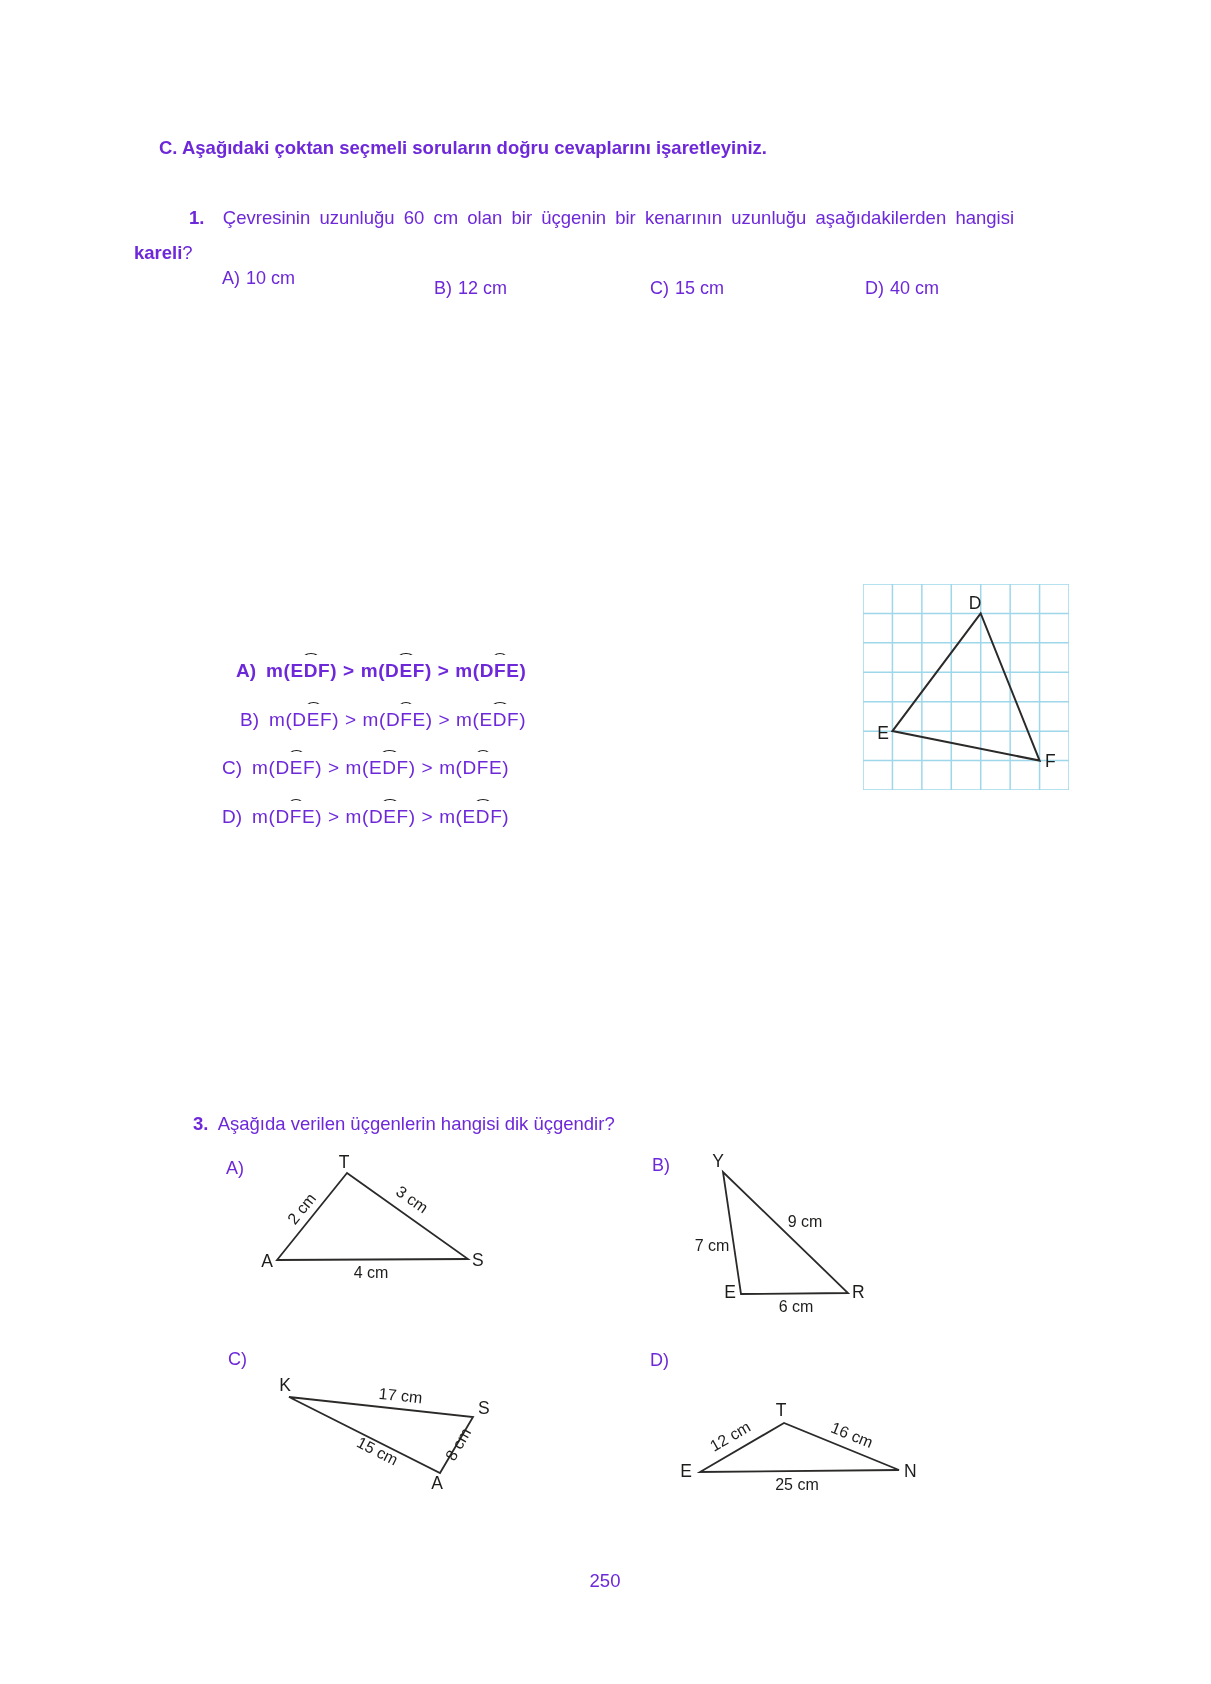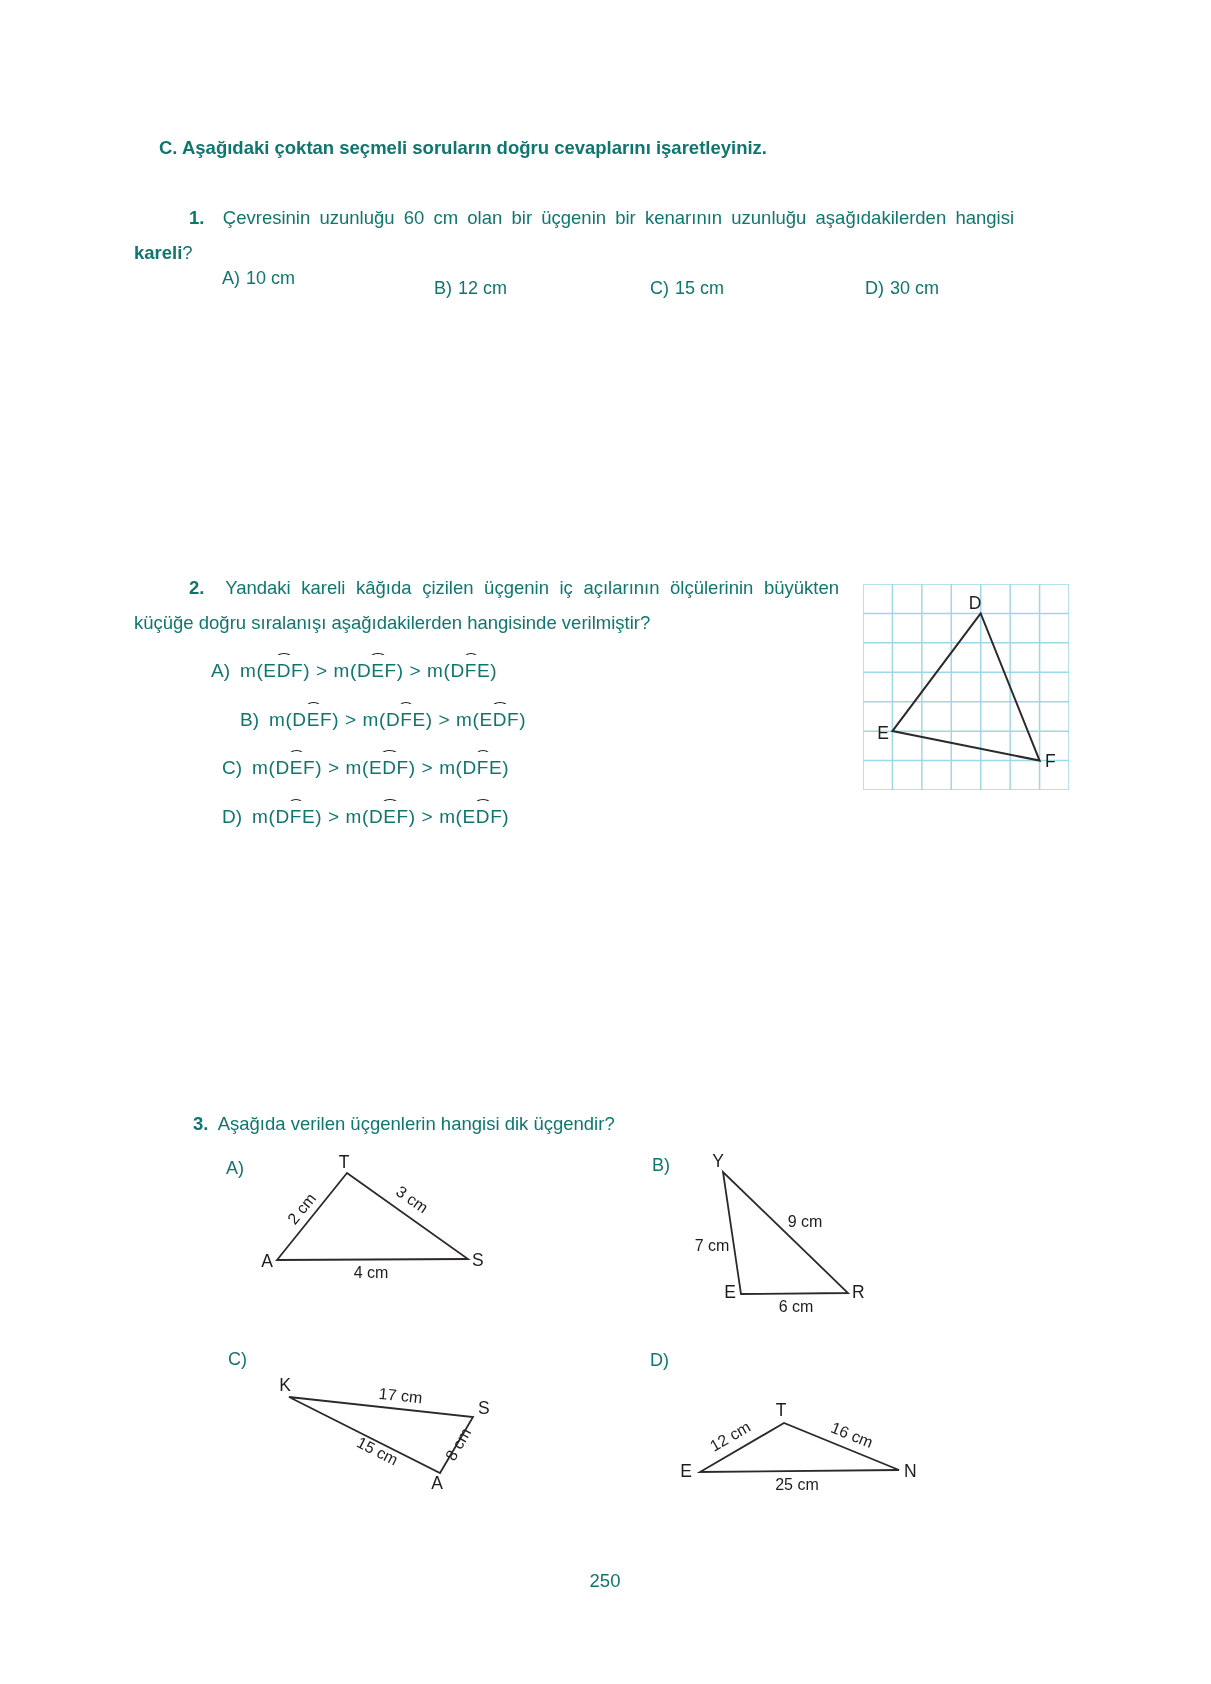--- a/index.html
+++ b/index.html
@@ -1,18 +1,18 @@
 <!DOCTYPE html>
 <html><head>
 <meta charset="utf-8">
 <style>
   html,body{margin:0;padding:0;background:#e9e9e9;}
   .page{
     position:relative;width:1211px;height:1684px;margin:0 auto;
-    background:#ffffff;color:#0f766e;
+    background:#ffffff;color:#6d28d9;
     font-family:"Liberation Sans",sans-serif;
     overflow:hidden;
   }
   .abs{position:absolute;}
   .bold{font-weight:bold;}
   .q-par{font-size:18.5px;line-height:35px;text-align:justify;text-indent:55px;}
   .q-num{font-weight:bold;}
   .opt-row{font-size:18px;white-space:nowrap;}
   .opt-label{margin-right:6px;}
   .m-line{font-size:19px;white-space:nowrap;letter-spacing:0.6px;}
@@ -50,29 +50,25 @@
   <div class="abs opt-row" style="left:222px;top:268px;">
     <span class="opt-label">A)</span><span>10 cm</span>
   </div>
   <div class="abs opt-row" style="left:434px;top:278px;">
     <span class="opt-label">B)</span><span>12 cm</span>
   </div>
   <div class="abs opt-row" style="left:650px;top:278px;">
     <span class="opt-label">C)</span><span>15 cm</span>
   </div>
   <div class="abs opt-row" style="left:865px;top:278px;">
-    <span class="opt-label">D)</span><span>30 cm</span>
+    <span class="opt-label">D)</span><span>40 cm</span>
   </div>
 
-  <div class="abs q-par" style="left:134px;top:570px;width:705px;">
-    <span class="q-num">2.</span>&nbsp;
-    <span>Yandaki kareli kâğıda çizilen üçgenin iç açılarının ölçülerinin büyükten küçüğe doğru sıralanışı aşağıdakilerden hangisinde verilmiştir?</span>
-  </div>
 
-  <div class="abs m-line" style="left:211px;top:660px;">
+  <div class="abs m-line" style="left:236px;top:660px;font-weight:bold;">
     <span class="opt-label">A)</span><span class="m-expr">m(E<span class="arc">D</span>F) &gt; m(D<span class="arc">E</span>F) &gt; m(D<span class="arc">F</span>E)</span>
   </div>
   <div class="abs m-line" style="left:240px;top:709px;">
     <span class="opt-label">B)</span><span class="m-expr">m(D<span class="arc">E</span>F) &gt; m(D<span class="arc">F</span>E) &gt; m(E<span class="arc">D</span>F)</span>
   </div>
   <div class="abs m-line" style="left:222px;top:757px;text-align:center;">
     <span class="opt-label">C)</span><span class="m-expr">m(D<span class="arc">E</span>F) &gt; m(E<span class="arc">D</span>F) &gt; m(D<span class="arc">F</span>E)</span>
   </div>
   <div class="abs m-line" style="left:222px;top:806px;">
     <span class="opt-label">D)</span><span class="m-expr">m(D<span class="arc">F</span>E) &gt; m(D<span class="arc">E</span>F) &gt; m(E<span class="arc">D</span>F)</span>

